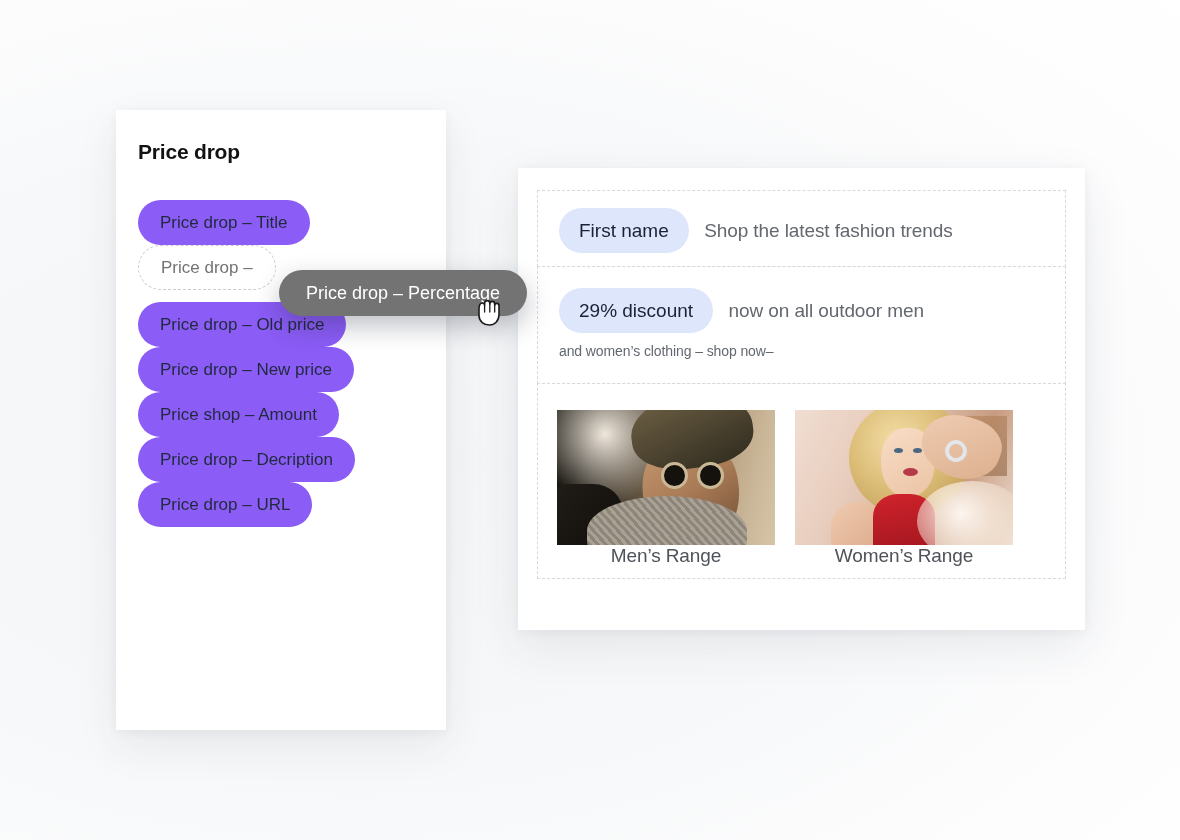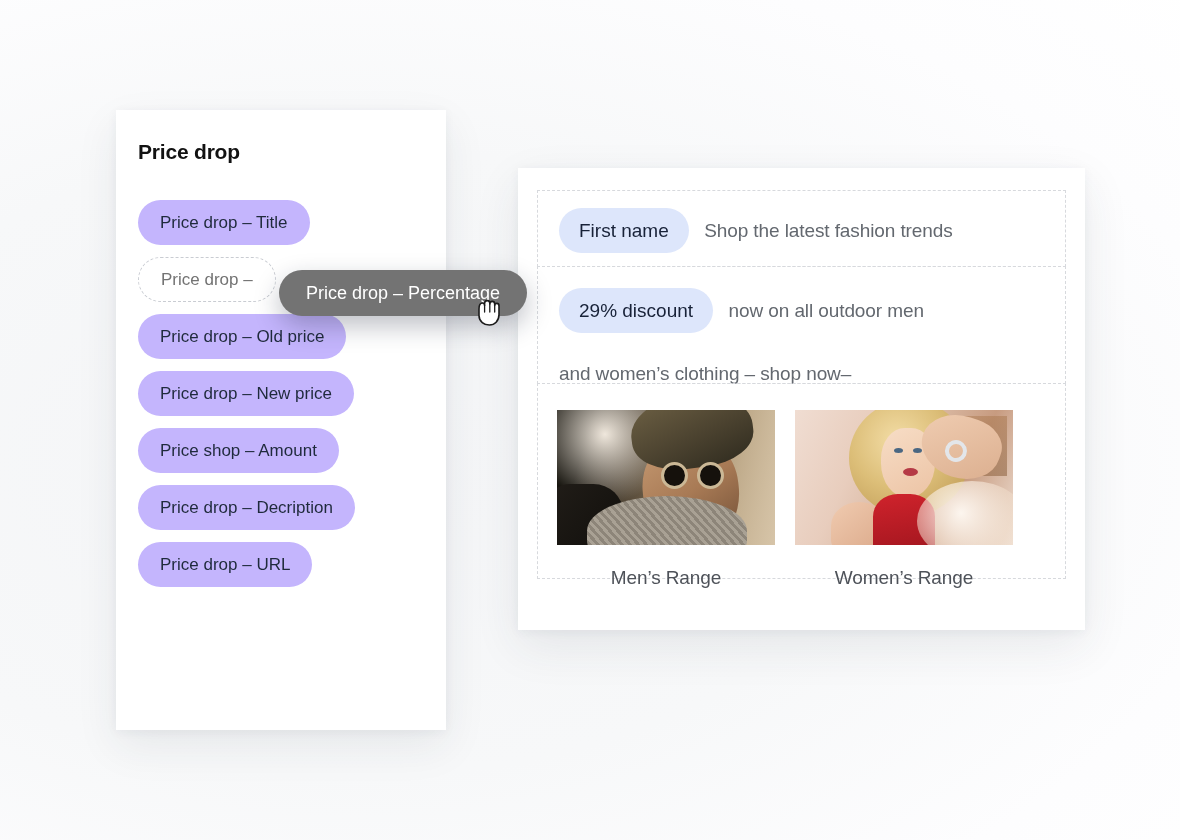--- a/index.html
+++ b/index.html
@@ -47,27 +47,26 @@
 
   .chip-list {
     position: absolute;
     left: 22px;
     top: 90px;
     right: 10px;
   }
 
   .chip {
     display: inline-block;
-    background: #c4b5fd;
+    background: #8b5cf6;
     color: #1f2a3c;
     font-size: 17px;
     line-height: 1;
     padding: 14px 22px;
     border-radius: 24px;
-    margin-bottom: 12px;
     white-space: nowrap;
   }
 
   .chip-row { display: block; }
 
   .chip-placeholder {
     display: inline-block;
     background: transparent;
     border: 1.5px dashed #c9ccd2;
     color: #737373;
@@ -151,23 +150,23 @@
     color: #63686f;
     font-size: 19px;
     vertical-align: middle;
     margin-left: 11px;
     letter-spacing: -0.1px;
   }
 
   .body-text-block {
     display: block;
     color: #63686f;
-    font-size: 19px;
+    font-size: 14px;
     letter-spacing: -0.1px;
-    margin-top: 30px;
+    margin-top: 10px;
   }
 
   
   .cards {
     position: absolute;
     left: 39px;
     top: 242px;
     width: 456px;
     display: flex;
     gap: 20px;
@@ -177,21 +176,20 @@
 
   .card-photo {
     width: 218px;
     height: 135px;
     position: relative;
     overflow: hidden;
   }
 
   .card-label {
     text-align: center;
-    margin-top: 22px;
     font-size: 19px;
     color: #4e5259;
     letter-spacing: -0.1px;
   }
 
   
   .photo-men {
     background:
       radial-gradient(circle at 22% 18%, #efe7dc 0%, rgba(239,231,220,0) 34%),
       linear-gradient(105deg, #17150f 0%, #17150f 14%, #3a3329 26%, #6d5d47 46%, #8d7a5c 62%, #b9a483 78%, #d9c8ab 100%);

